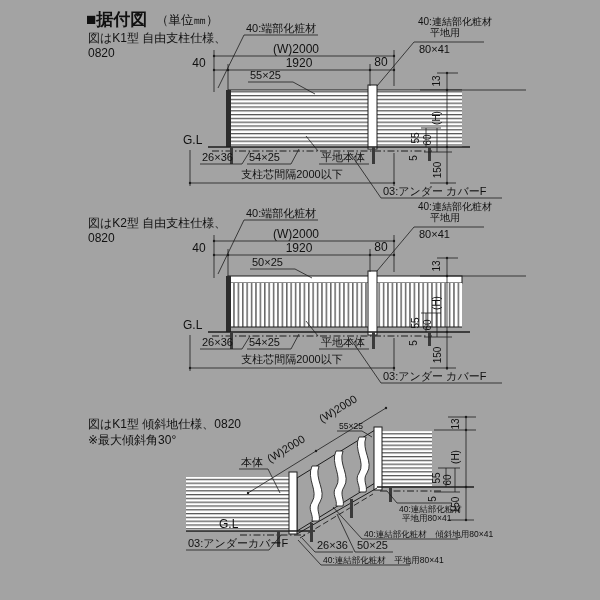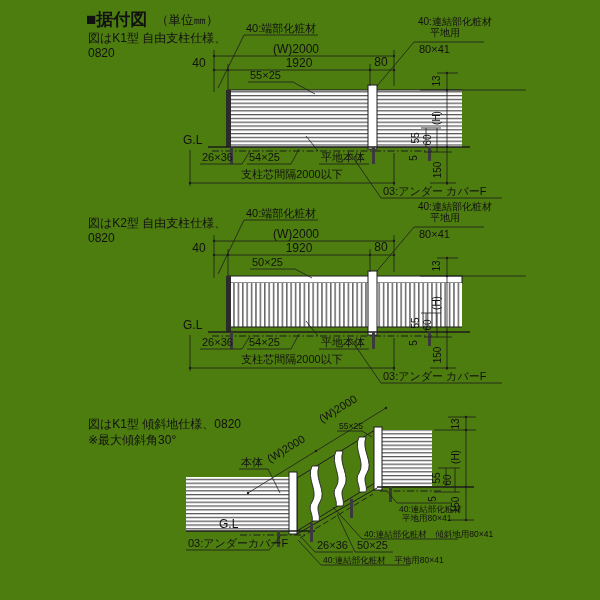--- a/index.html
+++ b/index.html
@@ -1,16 +1,16 @@
 <!DOCTYPE html>
 <html><head>
 <meta charset="utf-8">
 <style>
   html,body{margin:0;padding:0;background:#e9e9e9;}
-  .page{width:600px;height:600px;background:#4d7c0f;position:relative;overflow:hidden;
+  .page{width:600px;height:600px;background:#a3a3a3;position:relative;overflow:hidden;
         font-family:"Liberation Sans","DejaVu Sans",sans-serif;}
   svg{display:block}
   svg text{fill:#111;font-family:"Liberation Sans","DejaVu Sans",sans-serif;}
   .ln{stroke:#1d1d1d;stroke-width:1;fill:none}
   .thin{stroke:#1d1d1d;stroke-width:.8;fill:none}
   .thick{stroke:#1d1d1d;stroke-width:1.5;fill:none}
   .dashdot{stroke:#1d1d1d;stroke-width:1;fill:none;stroke-dasharray:7 2.5 1.5 2.5}
   .dash{stroke:#1d1d1d;stroke-width:.9;fill:none;stroke-dasharray:6 3}
   .t17{font-size:17px;font-weight:600}
   .t12s{font-size:12.5px}

